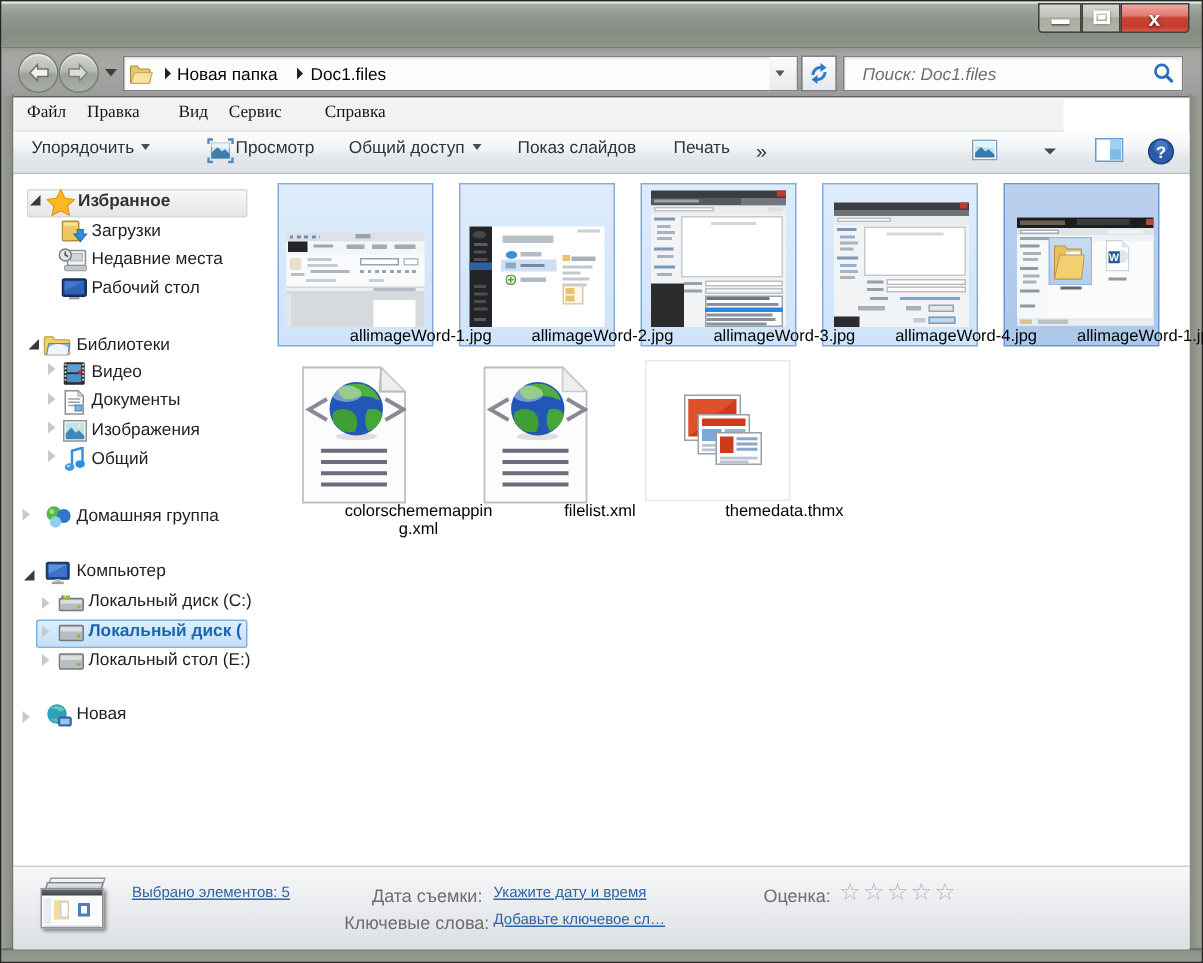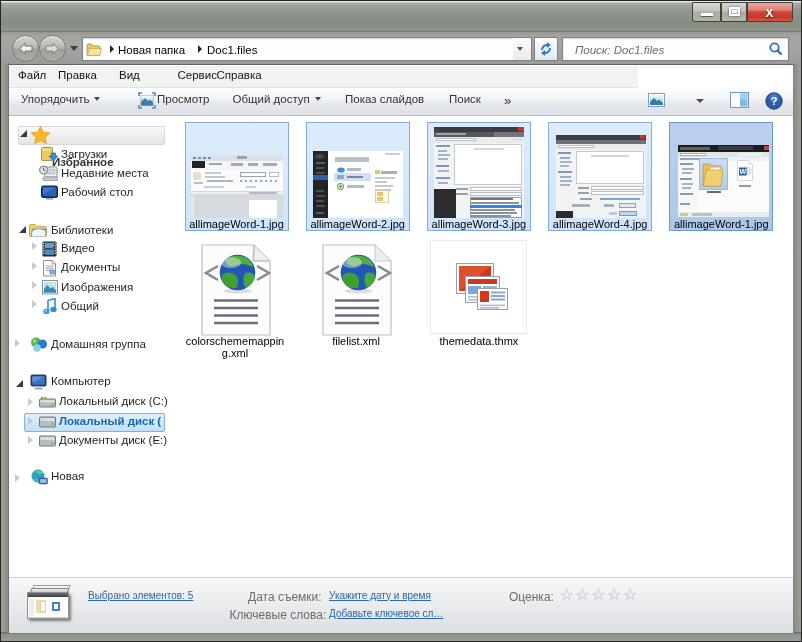--- a/index.html
+++ b/index.html
@@ -19,33 +19,33 @@
 .cbtn{position:absolute;top:0;height:19.5px;border:1px solid #3e423e;}
 #btnmin{left:0;width:29px;background:linear-gradient(180deg,#d6d9d2 0,#c0c3bc 45%,#a8ac9f 50%,#b2b6aa 100%);border-radius:0 0 0 3px;}
 #btnmax{left:29px;width:26px;background:linear-gradient(180deg,#d6d9d2 0,#c0c3bc 45%,#a8ac9f 50%,#b2b6aa 100%);}
 #btnclose{left:55px;width:46px;background:linear-gradient(180deg,#f0a8a1 0,#e07c72 40%,#cc4435 50%,#c63a2c 80%,#d55a47 100%);border-radius:0 0 3px 0;}
 .glyph-min{position:absolute;left:8px;top:10px;width:12px;height:3px;background:#fff;box-shadow:0 1px 1px rgba(0,0,0,.5);}
 .glyph-max{position:absolute;left:7px;top:4px;width:11px;height:9px;border:2px solid #fff;box-shadow:0 0 2px rgba(0,0,0,.6);background:transparent;}
 .glyph-max:after{content:"";position:absolute;left:1px;top:1px;width:5px;height:3px;background:#fff;}
 .glyph-x{position:absolute;left:0;top:1px;width:100%;text-align:center;color:#fff;font-weight:bold;font-size:14px;text-shadow:0 1px 2px rgba(0,0,0,.7);}
 
 #client{position:absolute;left:7.5px;top:63px;width:784px;height:567.5px;background:#fff;border-top:1px solid #5f645c;}
-#menubar{position:absolute;left:0;top:1px;width:629px;height:21.5px;background:#f1f2f2;border-bottom:1px solid #e0e2e4;}
+#menubar{position:absolute;left:0;top:1px;width:700px;height:21.5px;background:#f1f2f2;border-bottom:1px solid #e0e2e4;font-family:Liberation Serif, serif;}
 .menu{position:absolute;top:3px;font-size:11.5px;color:#151515;}
 #toolbar{position:absolute;left:0;top:22.5px;width:784px;height:28px;
   background:linear-gradient(180deg,#fdfdfe 0,#f2f4f6 40%,#e4e8ec 60%,#dde2e6 100%);border-bottom:1px solid #b7bcc1;}
 .titem{position:absolute;top:5.5px;font-size:11.5px;color:#323237;}
 .tarrow{display:inline-block;width:0;height:0;border-left:3.5px solid transparent;border-right:3.5px solid transparent;border-top:4px solid #4a4a50;vertical-align:2px;margin-left:5px;}
 
 #content{position:absolute;left:0;top:51.5px;width:784px;height:460.5px;background:#fff;}
 
 .srow{position:absolute;font-size:11.5px;color:#1f1f1f;white-space:nowrap;}
 
 .tile{position:absolute;width:104px;height:109px;background:linear-gradient(180deg,#dcecfb,#cfe4fa);border:1px solid #85a9da;}
-.tlabel{position:absolute;font-size:11px;color:#000;text-align:center;white-space:nowrap;}
+.tlabel{position:absolute;font-size:11px;color:#000;text-align:center;white-space:nowrap;margin-left:44px;}
 
 #details{position:absolute;left:0;top:512px;width:784px;height:55.5px;
   background:linear-gradient(180deg,#f6f7f8 0,#e9ebee 50%,#dcdfe2 100%);border-top:1px solid #ccd0d3;}
 .dblue{color:#2a66a8;font-size:10px;position:absolute;text-decoration:underline;}
 .dgray{color:#6d6d6d;font-size:12px;position:absolute;}
 .tri-exp{width:0;height:0;border-left:7px solid transparent;border-bottom:7px solid #3a3a3a;}
 .tri-col{width:0;height:0;border-top:4px solid transparent;border-bottom:4px solid transparent;border-left:5px solid #c6cace;}
 </style></head>
 <body>
 <div id="frame">
@@ -107,37 +107,37 @@
     <svg class="abs" style="left:766px;top:40px;" width="18" height="16">
       <circle cx="7.5" cy="6.5" r="4.2" fill="none" stroke="#2d6fbd" stroke-width="1.8"></circle>
       <line x1="10.6" y1="9.6" x2="14" y2="13" stroke="#2d6fbd" stroke-width="2.2" stroke-linecap="round"></line>
     </svg>
   </div>
   <div id="client">
     <div id="menubar">
       <div class="menu" style="left:9.5px;">Файл</div>
       <div class="menu" style="left:49.5px;">Правка</div>
       <div class="menu" style="left:110.5px;">Вид</div>
-      <div class="menu" style="left:144px;margin-left:25px;">Сервис</div>
+      <div class="menu" style="left:144px;">Сервис</div>
       <div class="menu" style="left:208px;">Справка</div>
     </div>
     <div id="toolbar">
       <div class="titem" style="left:12.5px;">Упорядочить<span class="tarrow"></span></div>
       <svg class="abs" style="left:129px;top:4.5px;" width="18" height="17">
         <g stroke="#5b87b8" stroke-width="1.6" fill="none">
           <path d="M1 4 L1 1 L4 1 M14 1 L17 1 L17 4 M17 13 L17 16 L14 16 M4 16 L1 16 L1 13"></path>
         </g>
         <rect x="3" y="3.5" width="12" height="10" fill="#cfe7f2" stroke="#7aa5c8" stroke-width=".8"></rect>
         <path d="M3 10 L7 6 L10 9 L12 7.5 L15 10.5 L15 13.5 L3 13.5 Z" fill="#3f7ca8"></path>
         <path d="M3 3.5 L15 3.5 L15 7 L3 6 Z" fill="#e8f5fa"></path>
       </svg>
       <div class="titem" style="left:148.5px;">Просмотр</div>
       <div class="titem" style="left:224px;">Общий доступ<span class="tarrow"></span></div>
       <div class="titem" style="left:336.5px;">Показ слайдов</div>
-      <div class="titem" style="left:440.5px;">Поиск</div>
+      <div class="titem" style="left:440.5px;">Печать</div>
       <div class="titem" style="left:495.5px;font-size:13px;">»</div>
       <div id="tb-icons">
 
         <svg class="abs" style="left:639px;top:5.5px;" width="17" height="14">
           <rect x="0.5" y="0.5" width="16" height="13" fill="#fff" stroke="#7a9ec4"></rect>
           <rect x="2" y="2" width="13" height="10" fill="#bfe0ee"></rect>
           <path d="M2 9 L6 5 L9 8 L11 6.5 L15 10 L15 12 L2 12 Z" fill="#3b7aa8"></path>
           <path d="M2 2 L15 2 L15 6 L2 4.5 Z" fill="#dff2f8"></path>
         </svg>
         <div class="abs" style="left:687px;top:11px;width:0;height:0;border-left:4px solid transparent;border-right:4px solid transparent;border-top:4.5px solid #4a4a50;"></div>
@@ -158,21 +158,21 @@
       </div>
     </div>
     <div id="content">
       <div id="sidebar">
 
         <div class="abs" style="left:9.5px;top:9.5px;width:147px;height:19px;border:1px solid #d8d8da;border-radius:2px;background:linear-gradient(180deg,#f8f8f8,#e5e5e7);"></div>
         <div class="abs tri-exp" style="left:11.5px;top:13.5px;"></div>
         <svg class="abs" style="left:22.5px;top:9.5px;" width="19" height="18">
             <path d="M9.5 0.5 L12.3 6.2 L18.7 7 L14 11.3 L15.3 17.5 L9.5 14.4 L3.7 17.5 L5 11.3 L0.3 7 L6.7 6.2 Z" fill="#fcb827" stroke="#e8960f" stroke-width=".8"></path>
           </svg>
-        <div class="srow" style="left:43.5px;top:11.5px;font-weight:bold;color:#333;margin-top:28px;">Избранное</div>
+        <div class="srow" style="left:43.5px;top:11.5px;font-weight:bold;color:#333;">Избранное</div>
 
         <svg class="abs" style="left:32.5px;top:29.5px;" width="18" height="17">
           <rect x="0.5" y="1.5" width="11" height="13" rx="1" fill="#edc861" stroke="#b3913e"></rect>
           <rect x="1.5" y="2.5" width="9" height="2" fill="#f8e296"></rect>
           <path d="M10.5 7 L14.5 7 L14.5 10 L16.8 10 L12.5 15.2 L8.2 10 L10.5 10 Z" fill="#2f8fd8" stroke="#1a6db1" stroke-width=".7"></path>
         </svg>
         <div class="srow" style="left:52.5px;top:147.6px;"></div>
         <div class="srow" style="left:52.5px;top:31.1px;">Загрузки</div>
 
         <svg class="abs" style="left:30.5px;top:48.5px;" width="19" height="17">
@@ -292,21 +292,21 @@
           <rect x="12.2" y="7" width="2.4" height="2" fill="#7dc243"></rect>
         </svg>
         <div class="srow" style="left:50.5px;top:298.4px;color:#1c66b0;font-weight:bold;font-size:11.5px;">Локальный диск (</div>
 
         <div class="abs tri-col" style="left:19.5px;top:319.7px;"></div>
         <svg class="abs" style="left:30.5px;top:318.5px;" width="17" height="13">
           <rect x="0.5" y="1" width="16" height="10" rx="1" fill="#b9bdc1" stroke="#74797e"></rect>
           <rect x="1.5" y="2" width="14" height="3" fill="#dcdfe2"></rect>
           <rect x="12.2" y="7" width="2.4" height="2" fill="#7dc243"></rect>
         </svg>
-        <div class="srow" style="left:50.5px;top:317.2px;">Документы диск (E:)</div>
+        <div class="srow" style="left:50.5px;top:317.2px;">Локальный стол (E:)</div>
 
         <div class="abs tri-col" style="left:6.5px;top:357.4px;"></div>
         <svg class="abs" style="left:21.5px;top:352.5px;" width="18" height="17">
           <circle cx="8" cy="7" r="6.5" fill="#2e9fbe"></circle>
           <path d="M3 4 A6.5 6.5 0 0 1 13 4 Q10 6.5 8 4 Q5 2.5 3 4 Z" fill="#6dd0a8" opacity=".9"></path>
           <path d="M4 11 Q8 13.5 12 11 Q10 9 8 10 Q6 9 4 11 Z" fill="#5cc49a" opacity=".9"></path>
           <rect x="9" y="9" width="8.5" height="6" rx="1" fill="#3e71b8" stroke="#2a518a" stroke-width=".6"></rect>
           <rect x="10.2" y="10.2" width="6.1" height="3.6" fill="#9cc3ef"></rect>
         </svg>
         <div class="srow" style="left:42.5px;top:353.4px;">Новая</div>

